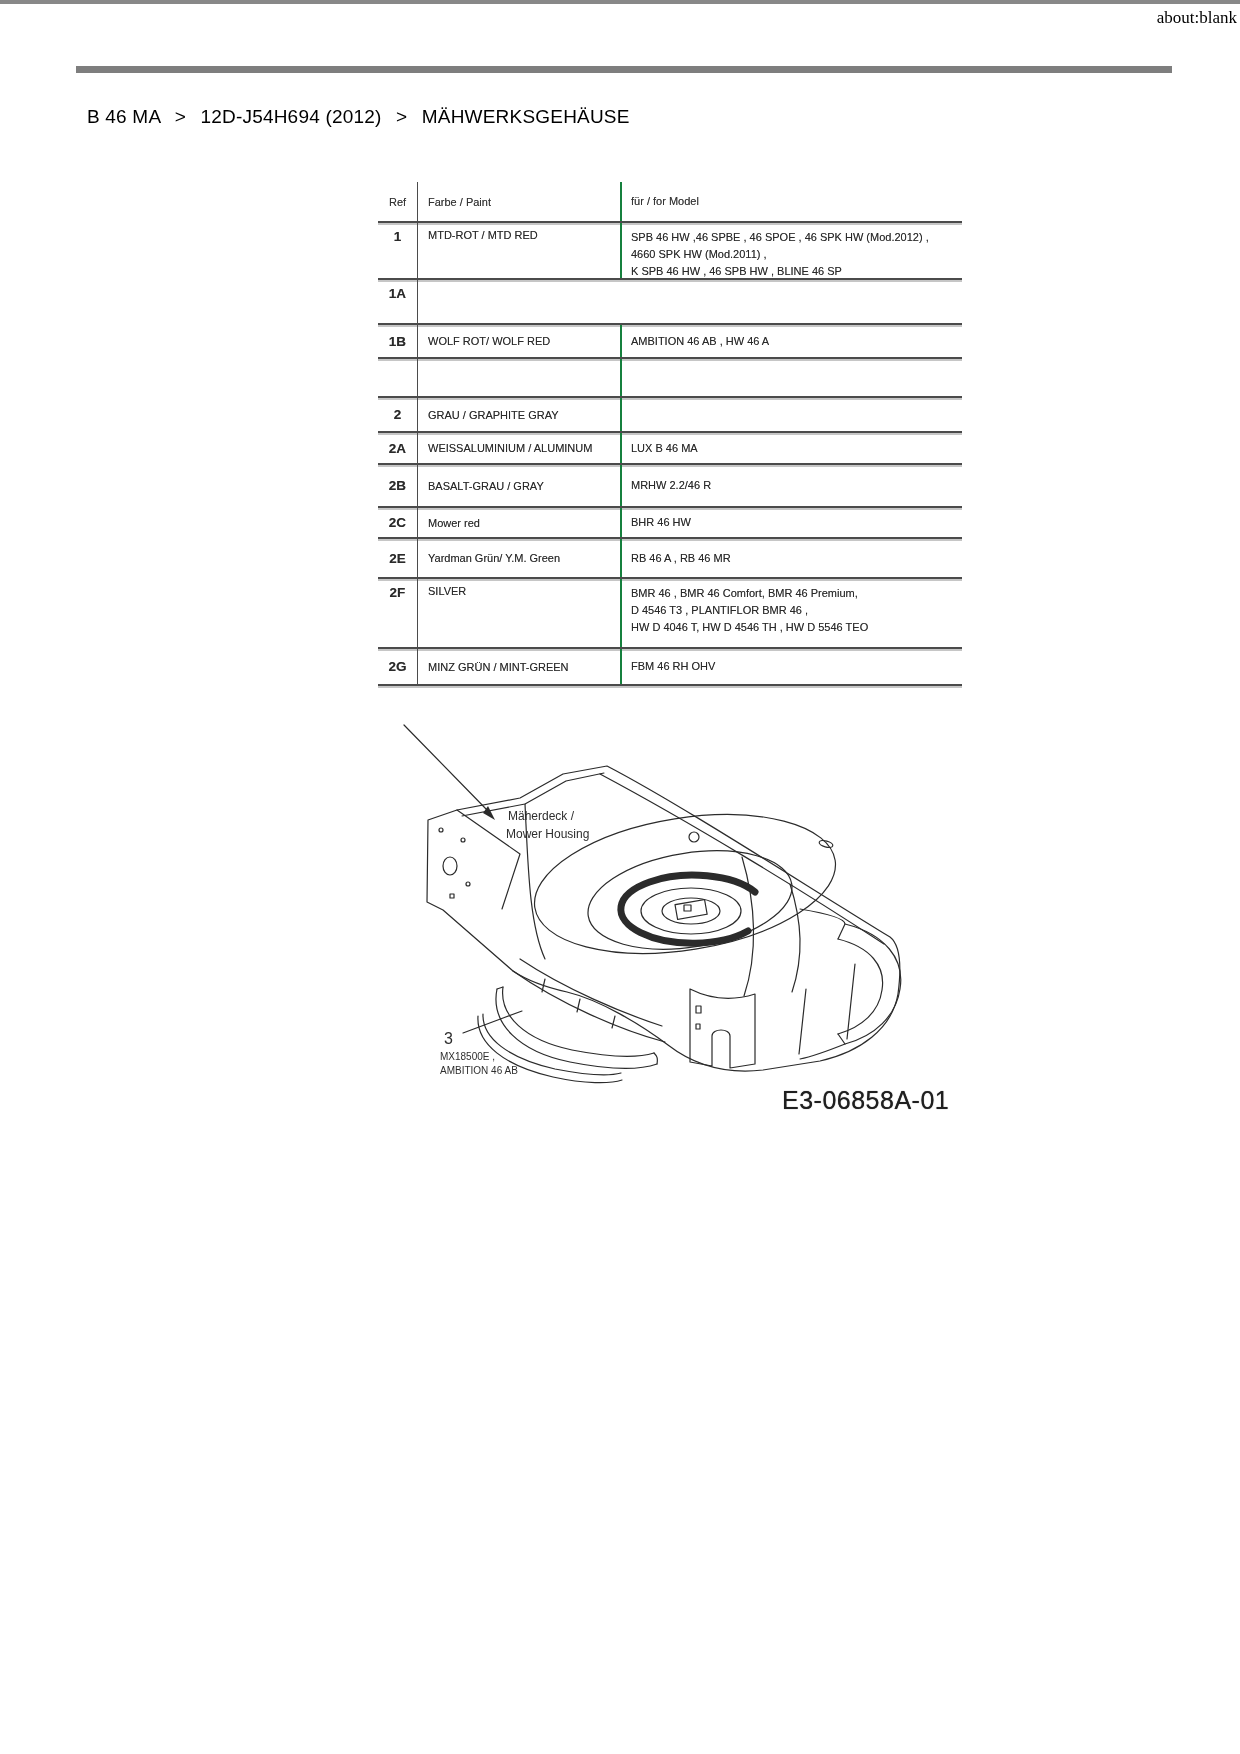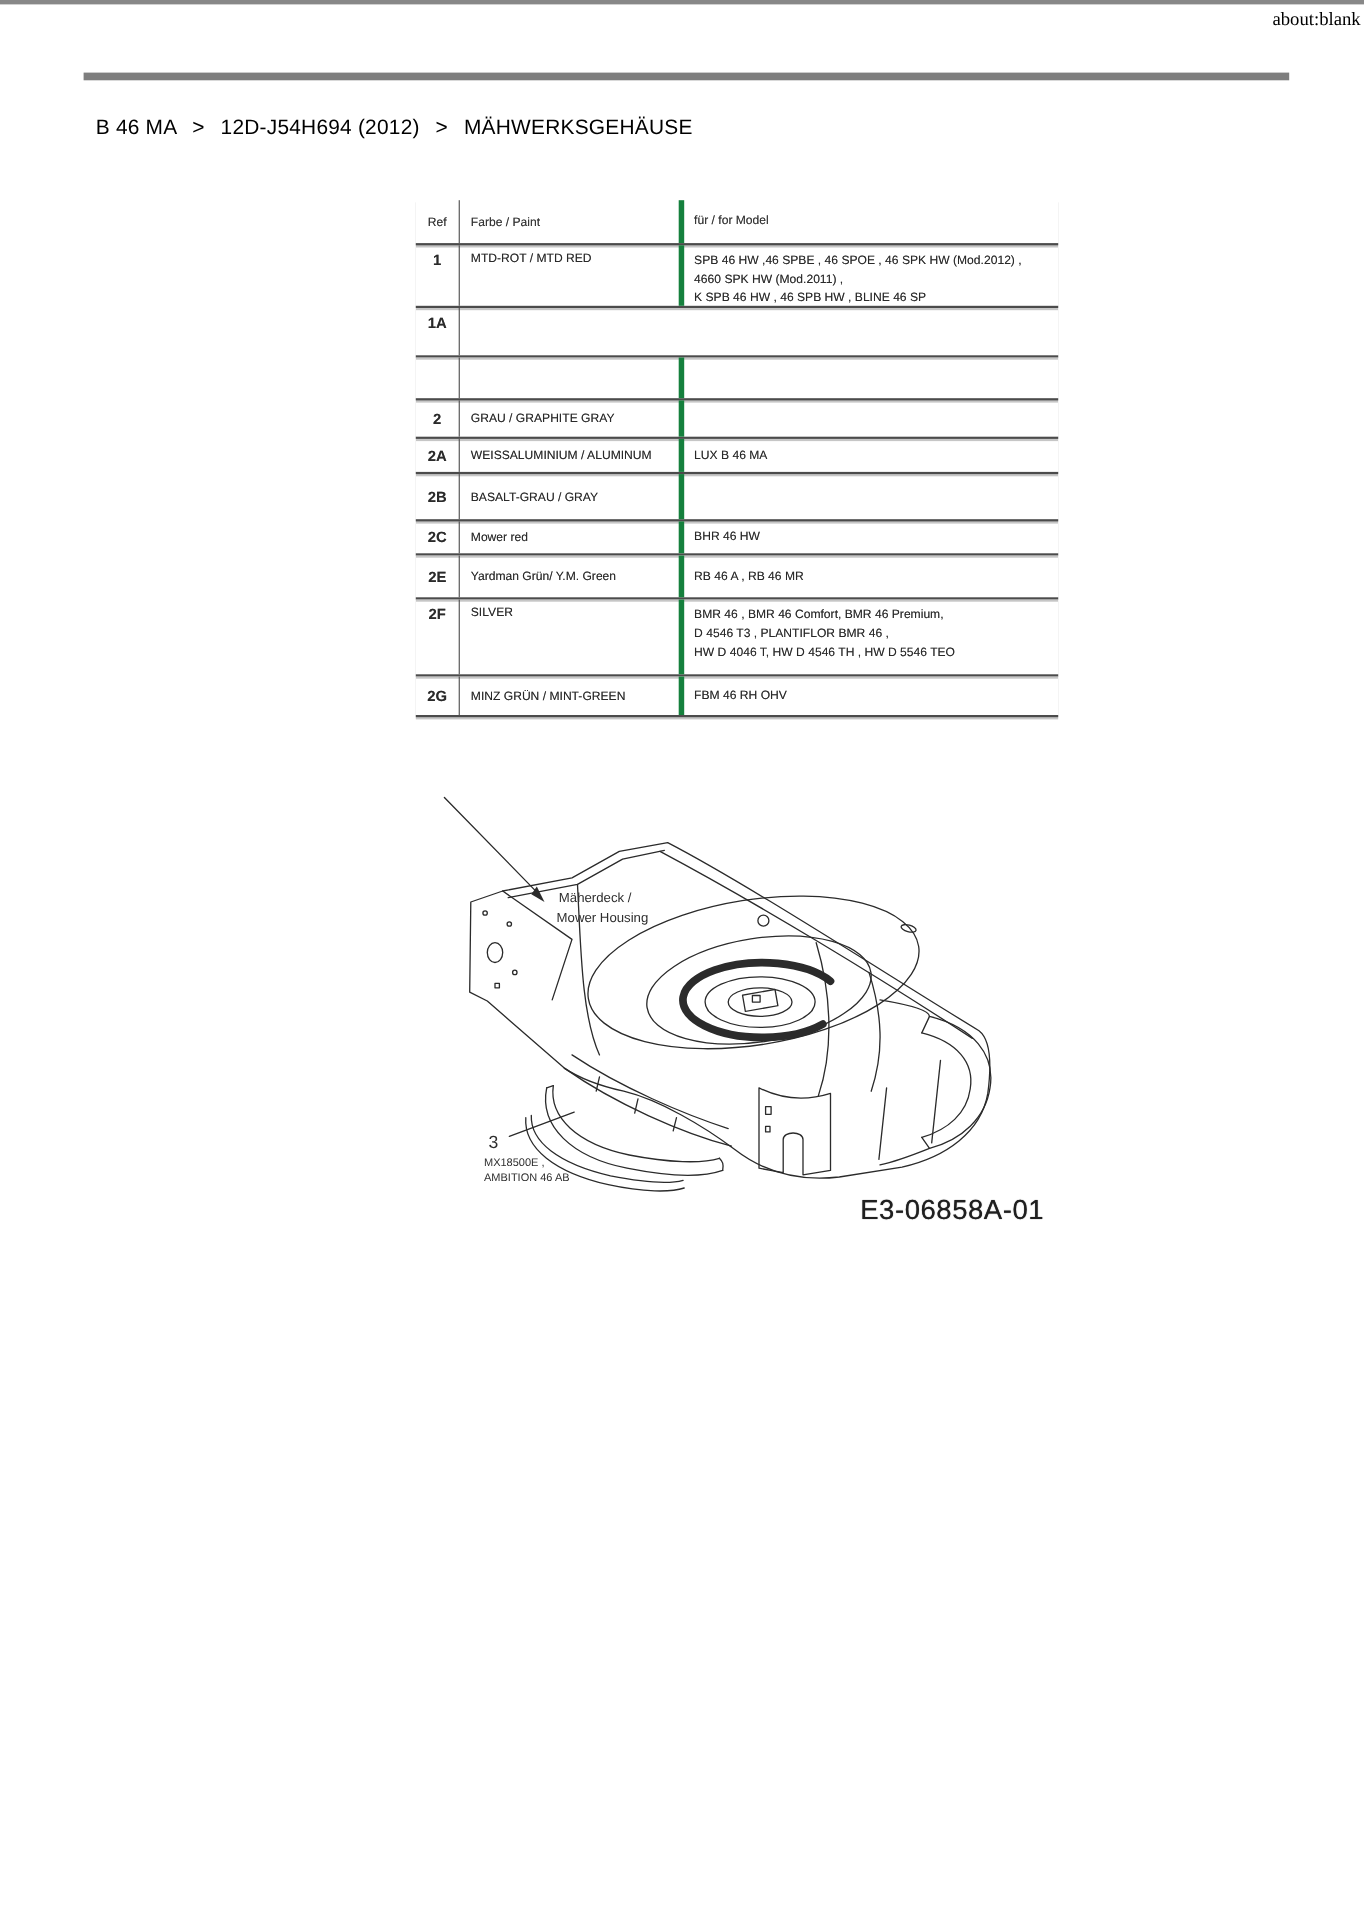--- a/index.html
+++ b/index.html
@@ -46,21 +46,21 @@
     overflow:hidden;
   }
   .t-row.top > div{align-items:flex-start;padding-top:6px;}
   .cell-ref{
     justify-content:center;
     font-size:13.5px;font-weight:600;
     border-right:1px solid #4b4b4b;
   }
   .cell-paint{
     padding-left:10px;
-    border-right:5px solid #15803d;
+    border-right:2px solid #15803d;
     text-align:center;
   }
   .cell-model{
     padding-left:9px;
     white-space:pre-line;
     line-height:17px;
   }
   .t-head{font-size:11px;color:#333;}
   .t-head .cell-ref{font-size:11px;font-weight:400;}
   
@@ -107,20 +107,25 @@
       <div class="cell-paint">MTD-ROT / MTD RED</div>
       <div class="cell-model">SPB 46 HW ,46 SPBE , 46 SPOE , 46 SPK HW (Mod.2012) ,
 4660 SPK HW (Mod.2011) ,
 K SPB 46 HW , 46 SPB HW , BLINE 46 SP</div>
     </div>
 
     <div class="t-row top" style="height:43px">
       <div class="cell-ref">1A</div>
     </div>
 
+    <div class="t-row" style="height:32px">
+      <div class="cell-ref">1B</div>
+      <div class="cell-paint">WOLF ROT/ WOLF RED</div>
+      <div class="cell-model">AMBITION 46 AB , HW 46 A</div>
+    </div>
 
     <div class="t-row" style="height:37px">
       <div class="cell-ref"></div>
       <div class="cell-paint"></div>
       <div class="cell-model"></div>
     </div>
 
     <div class="t-row" style="height:33px">
       <div class="cell-ref">2</div>
       <div class="cell-paint">GRAU / GRAPHITE GRAY</div>
@@ -128,20 +133,21 @@
 
     <div class="t-row" style="height:30px">
       <div class="cell-ref">2A</div>
       <div class="cell-paint">WEISSALUMINIUM / ALUMINUM</div>
       <div class="cell-model">LUX B 46 MA</div>
     </div>
 
     <div class="t-row" style="height:41px">
       <div class="cell-ref">2B</div>
       <div class="cell-paint">BASALT-GRAU / GRAY</div>
+      <div class="cell-model">MRHW 2.2/46 R</div>
     </div>
 
     <div class="t-row" style="height:29px">
       <div class="cell-ref">2C</div>
       <div class="cell-paint">Mower red</div>
       <div class="cell-model">BHR 46 HW</div>
     </div>
 
 
     <div class="t-row" style="height:38px">

